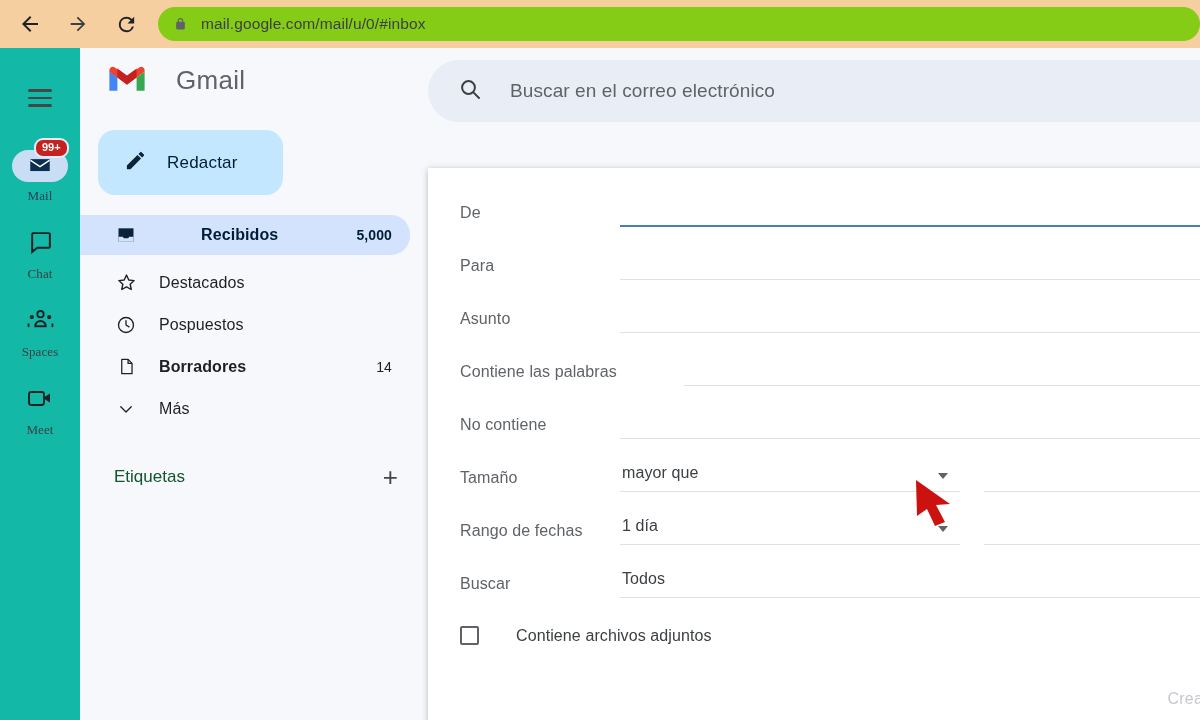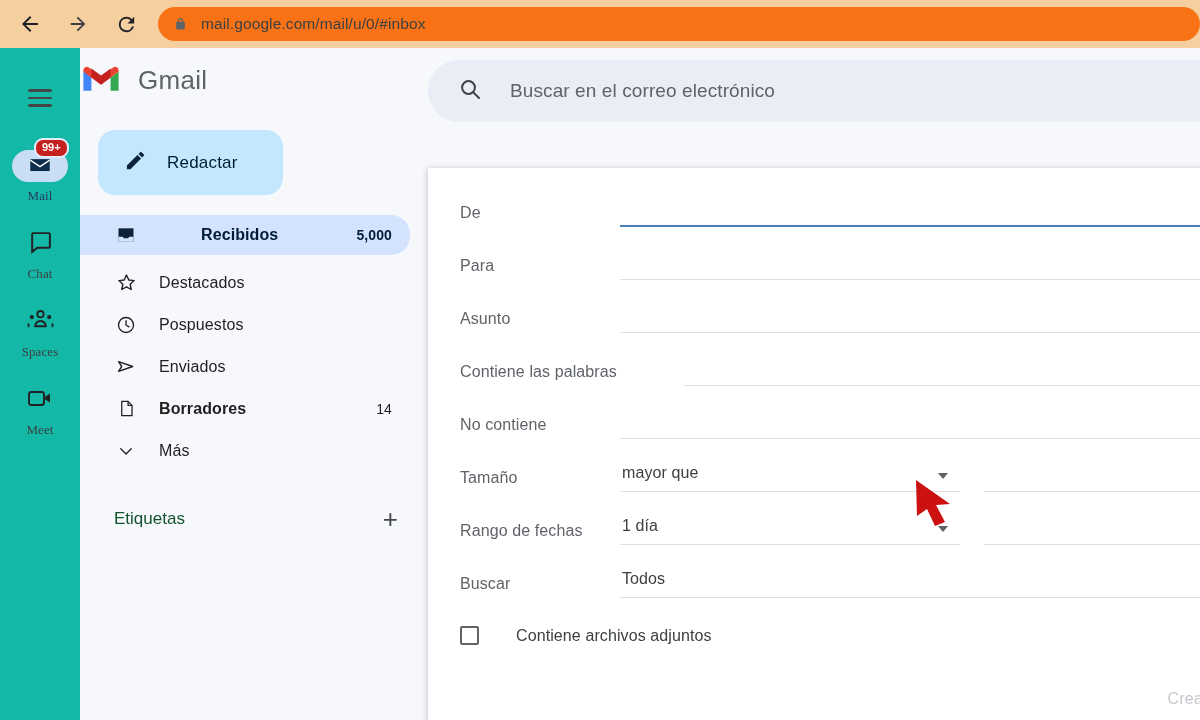--- a/index.html
+++ b/index.html
@@ -18,21 +18,21 @@
   }
   .nav-btn{
     width:40px; height:40px; margin-left:8px;
     display:flex; align-items:center; justify-content:center;
     color:#202124;
   }
   .nav-btn:first-child{ margin-left:10px; }
   .nav-btn svg{ display:block; }
   #omnibox{
     margin-left:12px; height:34px; flex:1; margin-right:0;
-    background:#f97316; border-radius:17px;
+    background:#84cc16; border-radius:17px;
     display:flex; align-items:center; padding:0 16px;
     max-width:1060px;
   }
   #lock-icon{ margin-right:14px; display:flex; }
   #url-text{
     font-size:15.5px; color:#3c4043; letter-spacing:.1px;
     white-space:nowrap; overflow:hidden;
   }
 
   
@@ -72,21 +72,21 @@
     border-radius:9px; padding:1px 6px 2px 6px; line-height:13px;
     border:2px solid #e3ecf8;
   }
 
   
   #sidebar{
     position:absolute; left:80px; top:0; width:348px; height:672px;
     background:#f6f8fc;
   }
   #brand{
-    display:flex; align-items:center; height:64px; gap:16px;
+    display:flex; align-items:center; height:64px; padding-left:26px; gap:28px;
   }
   #gmail-wordmark{ font-size:26px; color:#5f6368; letter-spacing:.3px; }
   #compose-btn{
     margin:18px 0 0 18px; width:185px; height:65px;
     background:#c2e7ff; border-radius:17px;
     display:flex; align-items:center; gap:20px; padding-left:26px;
     cursor:pointer;
   }
   #compose-label{ font-size:17px; color:#001d35; letter-spacing:.2px; }
 
@@ -316,29 +316,20 @@
         <span class="nav-ico">
           <svg width="20" height="20" viewBox="0 0 24 24">
             <circle cx="12" cy="12" r="9" fill="none" stroke="#202124" stroke-width="1.6"></circle>
             <path d="M12 6.8V12l3.6 2.2" fill="none" stroke="#202124" stroke-width="1.6" stroke-linecap="round"></path>
           </svg>
         </span>
         <span class="nav-label">Pospuestos</span>
         <span class="nav-count"></span>
       </div>
 
-      <div class="nav-row" style="margin-top:5px;">
-        <span class="nav-ico">
-          <svg width="21" height="21" viewBox="0 0 24 24">
-            <path d="M3 6.5l16 5.5-16 5.5 3.5-5.5z" fill="none" stroke="#202124" stroke-width="1.6" stroke-linejoin="round"></path>
-          </svg>
-        </span>
-        <span class="nav-label">Enviados</span>
-        <span class="nav-count"></span>
-      </div>
 
       <div class="nav-row bold" style="margin-top:5px;">
         <span class="nav-ico">
           <svg width="19" height="19" viewBox="0 0 24 24">
             <path d="M6 3h8l5 5v13H6z" fill="none" stroke="#202124" stroke-width="1.6" stroke-linejoin="round"></path>
             <path d="M14 3v5h5" fill="none" stroke="#202124" stroke-width="1.6"></path>
           </svg>
         </span>
         <span class="nav-label">Borradores</span>
         <span class="nav-count">14</span>

